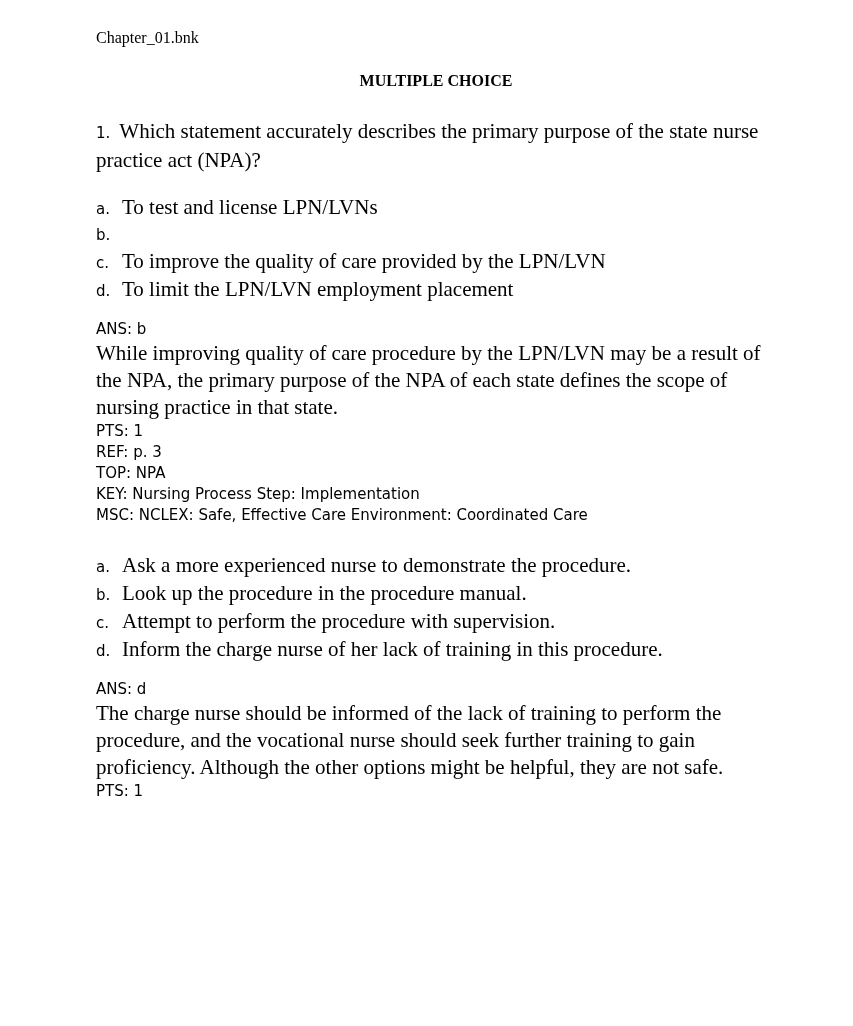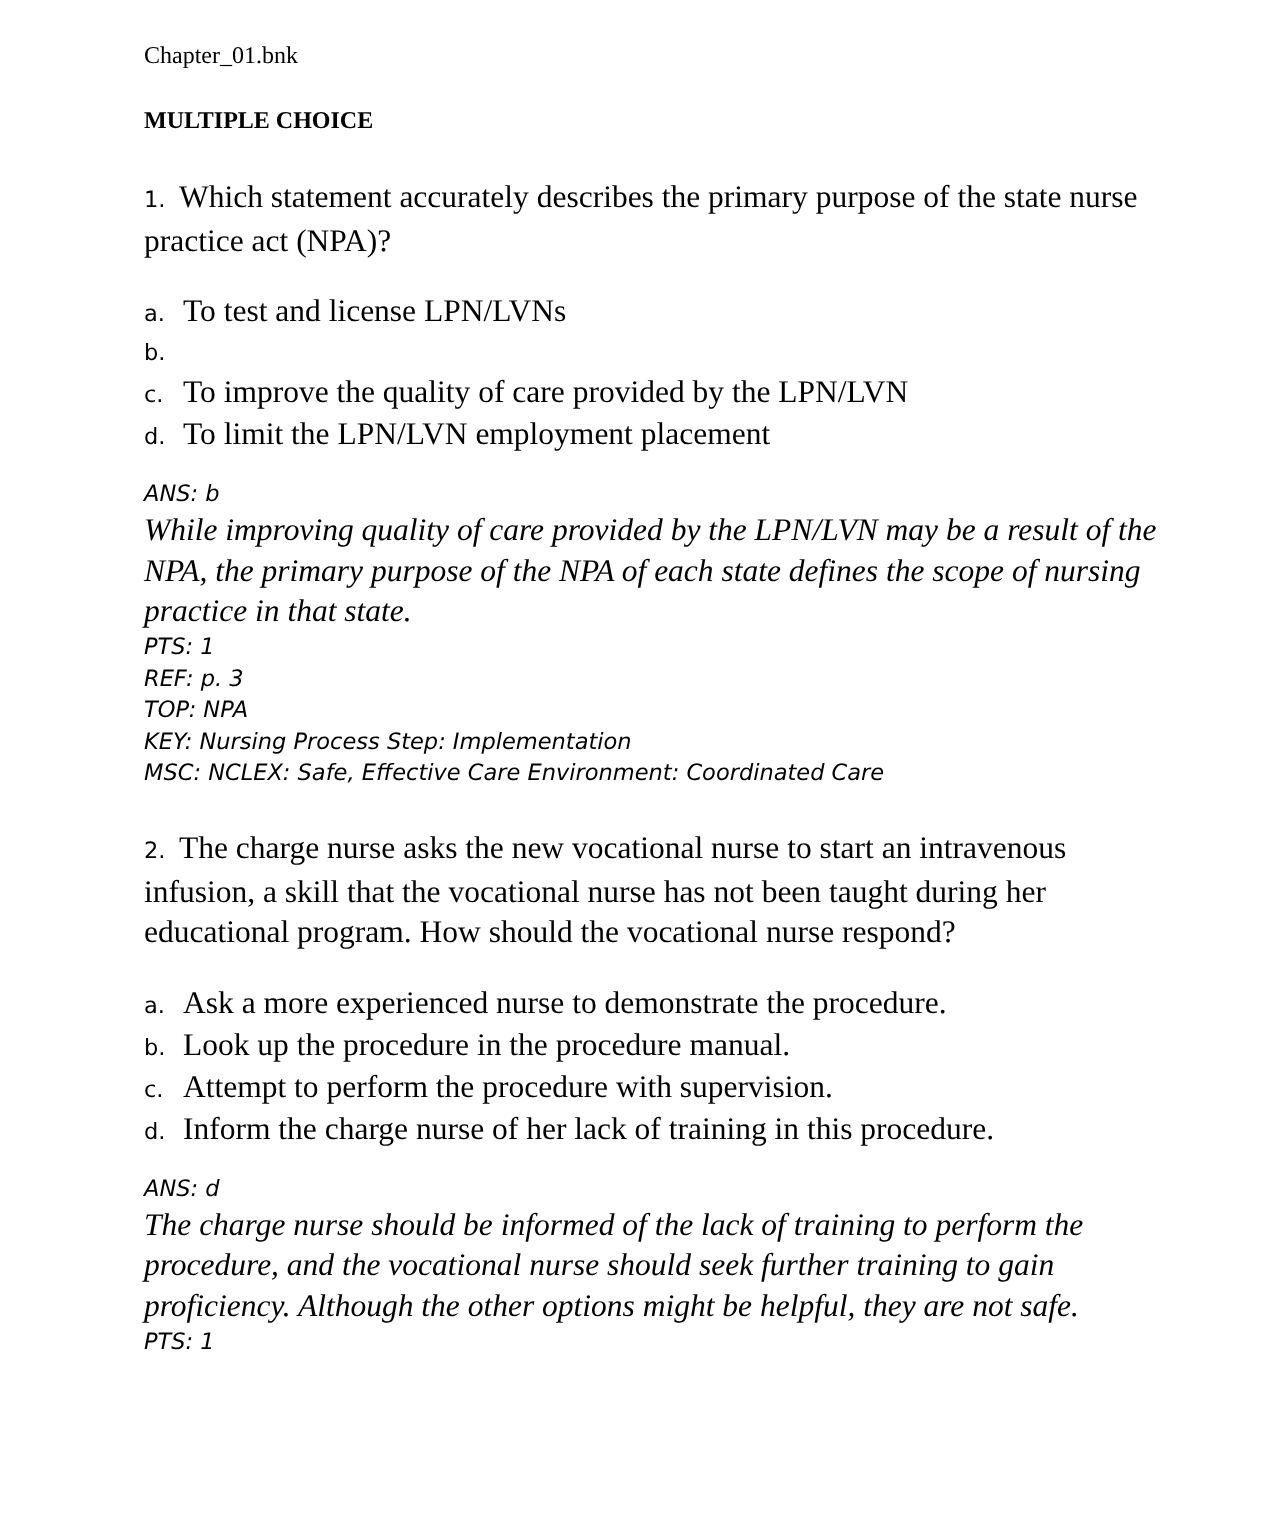--- a/index.html
+++ b/index.html
@@ -23,20 +23,21 @@
   .filename {
     font-size: 16px;
     line-height: 19px;
     margin: 0;
   }
   .heading {
     font-size: 16px;
     line-height: 19px;
     font-weight: bold;
     margin: 24px 0 0 0;
+    text-align: center;
   }
   .stem {
     font-size: 21px;
     line-height: 27px;
     margin: 28px 0 0 0;
   }
   .q-num {
     font-size: 15px;
     margin-right: 9px;
   }
@@ -52,21 +53,20 @@
   .choice-letter {
     flex: 0 0 26px;
     width: 26px;
     font-size: 15px;
   }
   .choice-text {
     flex: 1 1 auto;
   }
   .answer {
     margin-top: 15px;
-    font-style: italic;
   }
   .meta {
     font-size: 15px;
     line-height: 21px;
     margin: 0;
   }
   .rationale {
     font-size: 21px;
     line-height: 27px;
     margin: 0;
@@ -103,31 +103,30 @@
         <span class="choice-text">To improve the quality of care provided by the LPN/LVN</span>
       </div>
       <div class="choice">
         <span class="sans choice-letter">d.</span>
         <span class="choice-text">To limit the LPN/LVN employment placement</span>
       </div>
     </div>
 
     <div class="answer">
       <p class="meta sans"><span>ANS:</span> <span>b</span></p>
-      <p class="rationale">While improving quality of care provided by the LPN/LVN may be a result of the NPA, the primary purpose of the NPA of each state defines the scope of nursing practice in that state.</p>
+      <p class="rationale">While improving quality of care procedure by the LPN/LVN may be a result of the NPA, the primary purpose of the NPA of each state defines the scope of nursing practice in that state.</p>
       <p class="meta sans">PTS: 1</p>
       <p class="meta sans">REF: p. 3</p>
       <p class="meta sans">TOP: NPA</p>
       <p class="meta sans">KEY: Nursing Process Step: Implementation</p>
       <p class="meta sans">MSC: NCLEX: Safe, Effective Care Environment: Coordinated Care</p>
     </div>
   </section>
 
   <section class="question question-2">
-    <p class="stem"><span class="sans q-num">2.</span><span>The charge nurse asks the new vocational nurse to start an intravenous infusion, a skill that the vocational nurse has not been taught during her educational program. How should the vocational nurse respond?</span></p>
 
     <div class="choices">
       <div class="choice">
         <span class="sans choice-letter">a.</span>
         <span class="choice-text">Ask a more experienced nurse to demonstrate the procedure.</span>
       </div>
       <div class="choice">
         <span class="sans choice-letter">b.</span>
         <span class="choice-text">Look up the procedure in the procedure manual.</span>
       </div>

